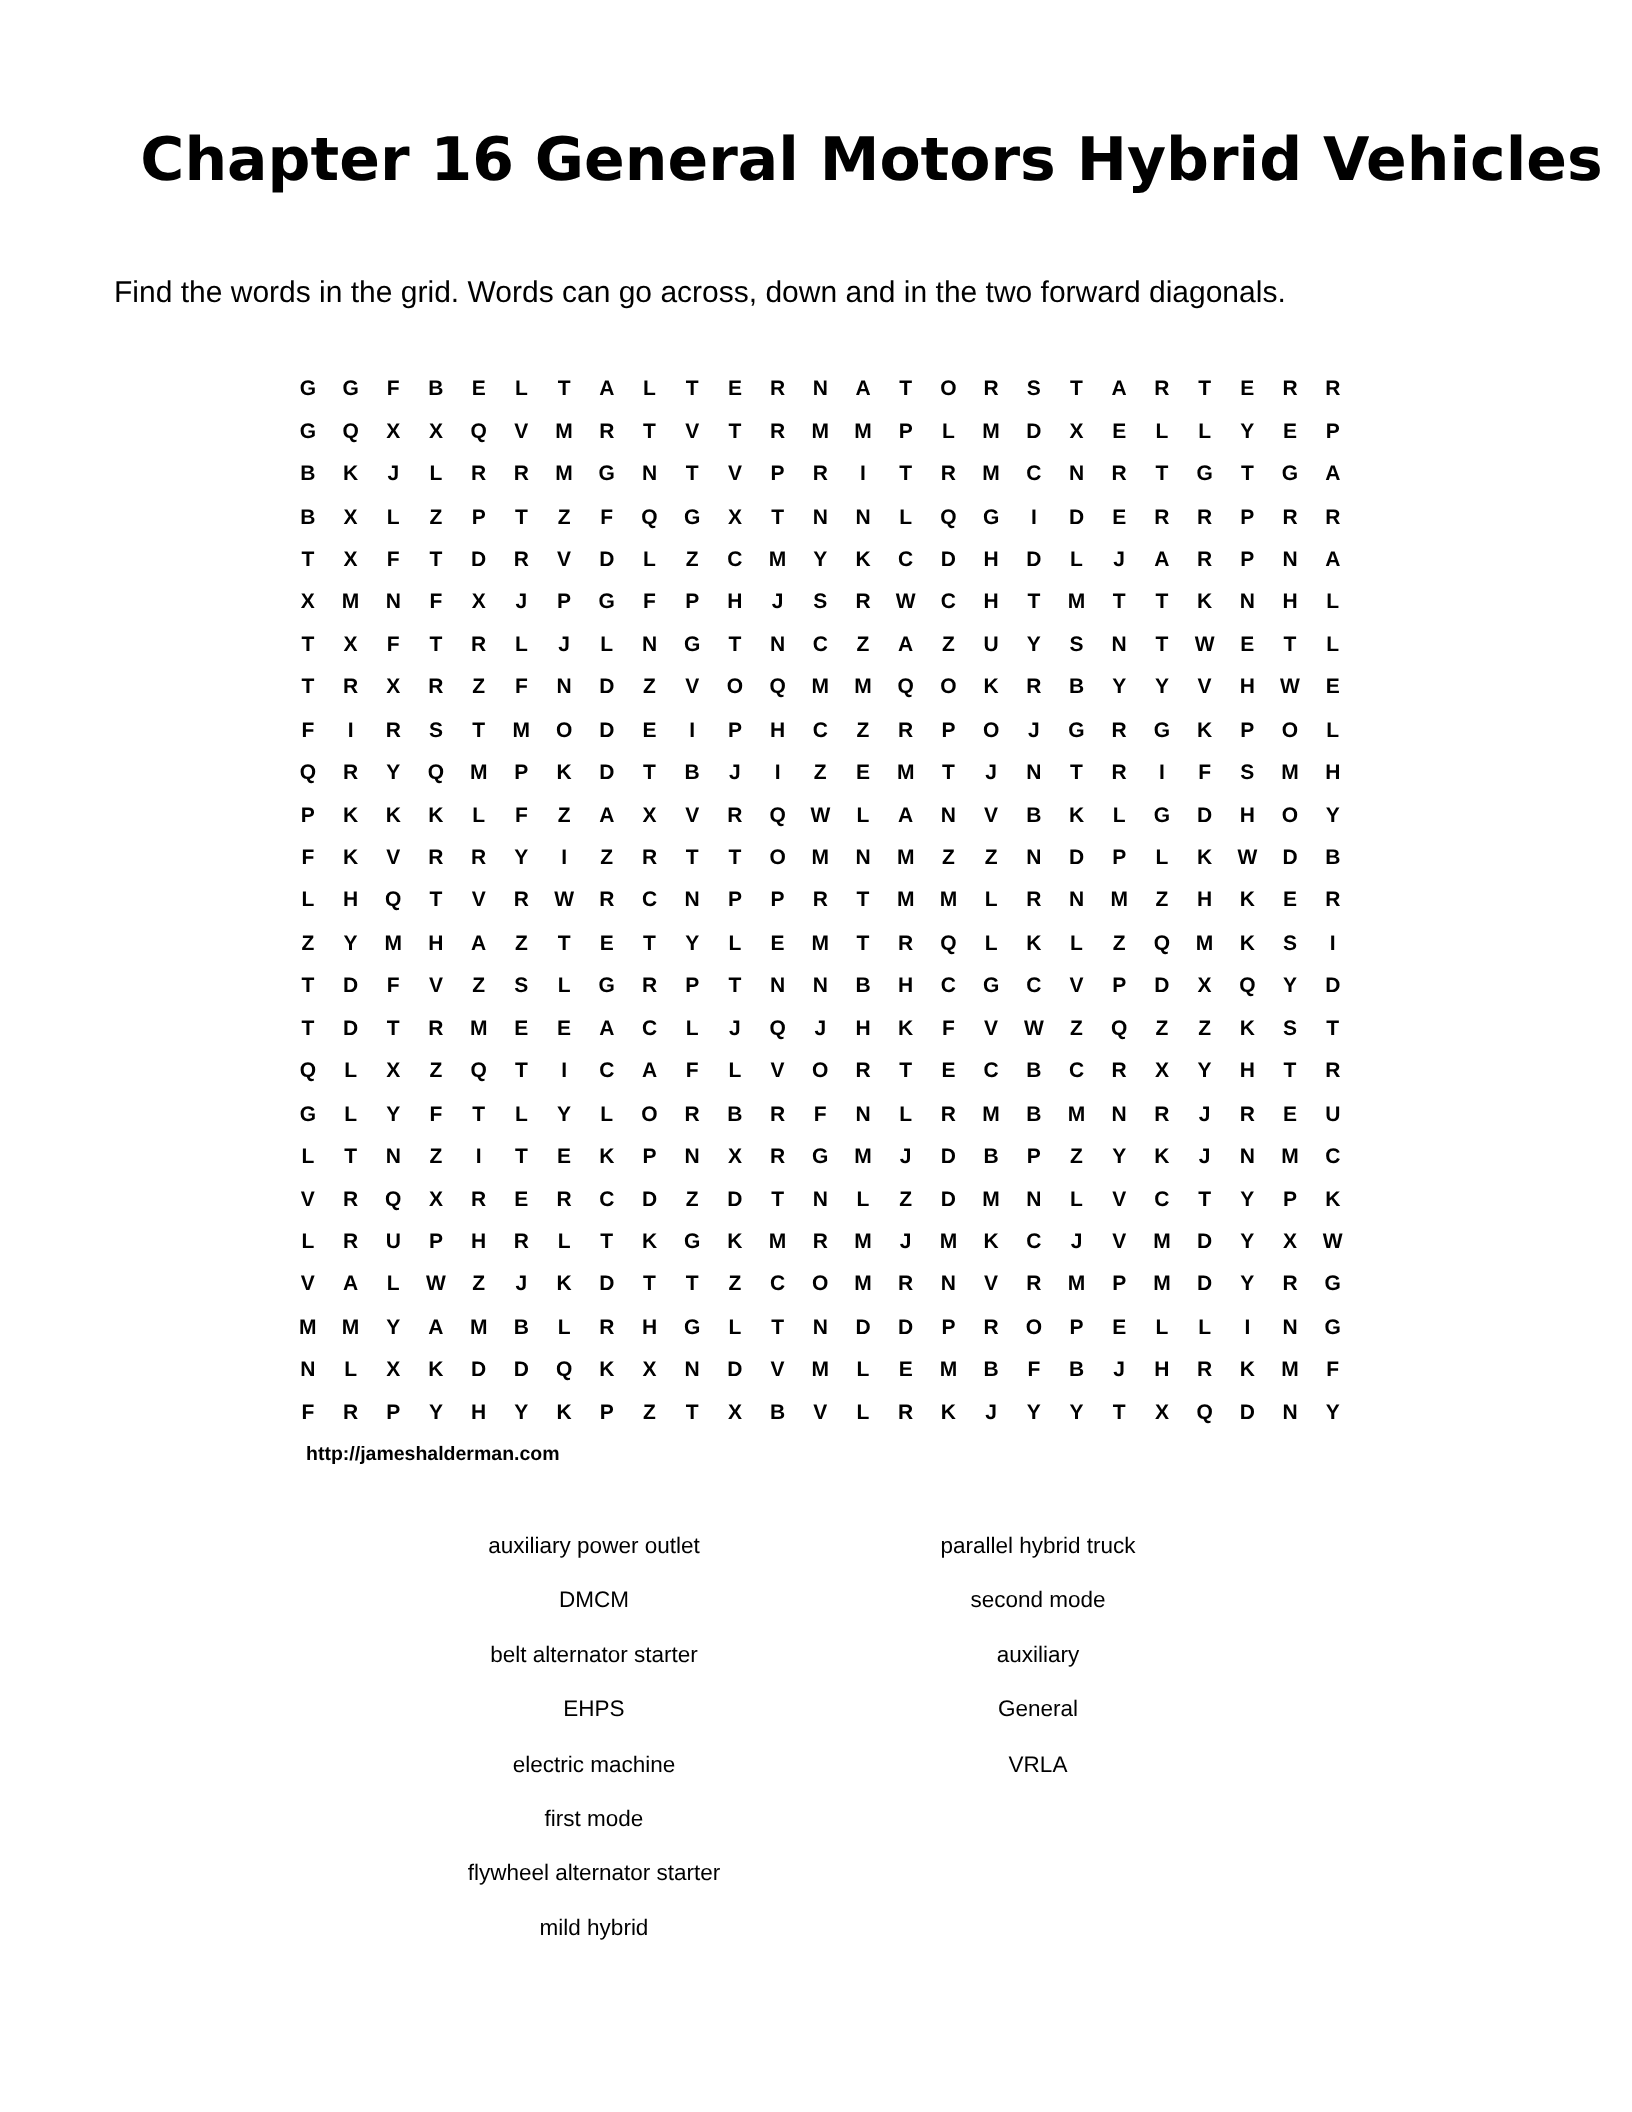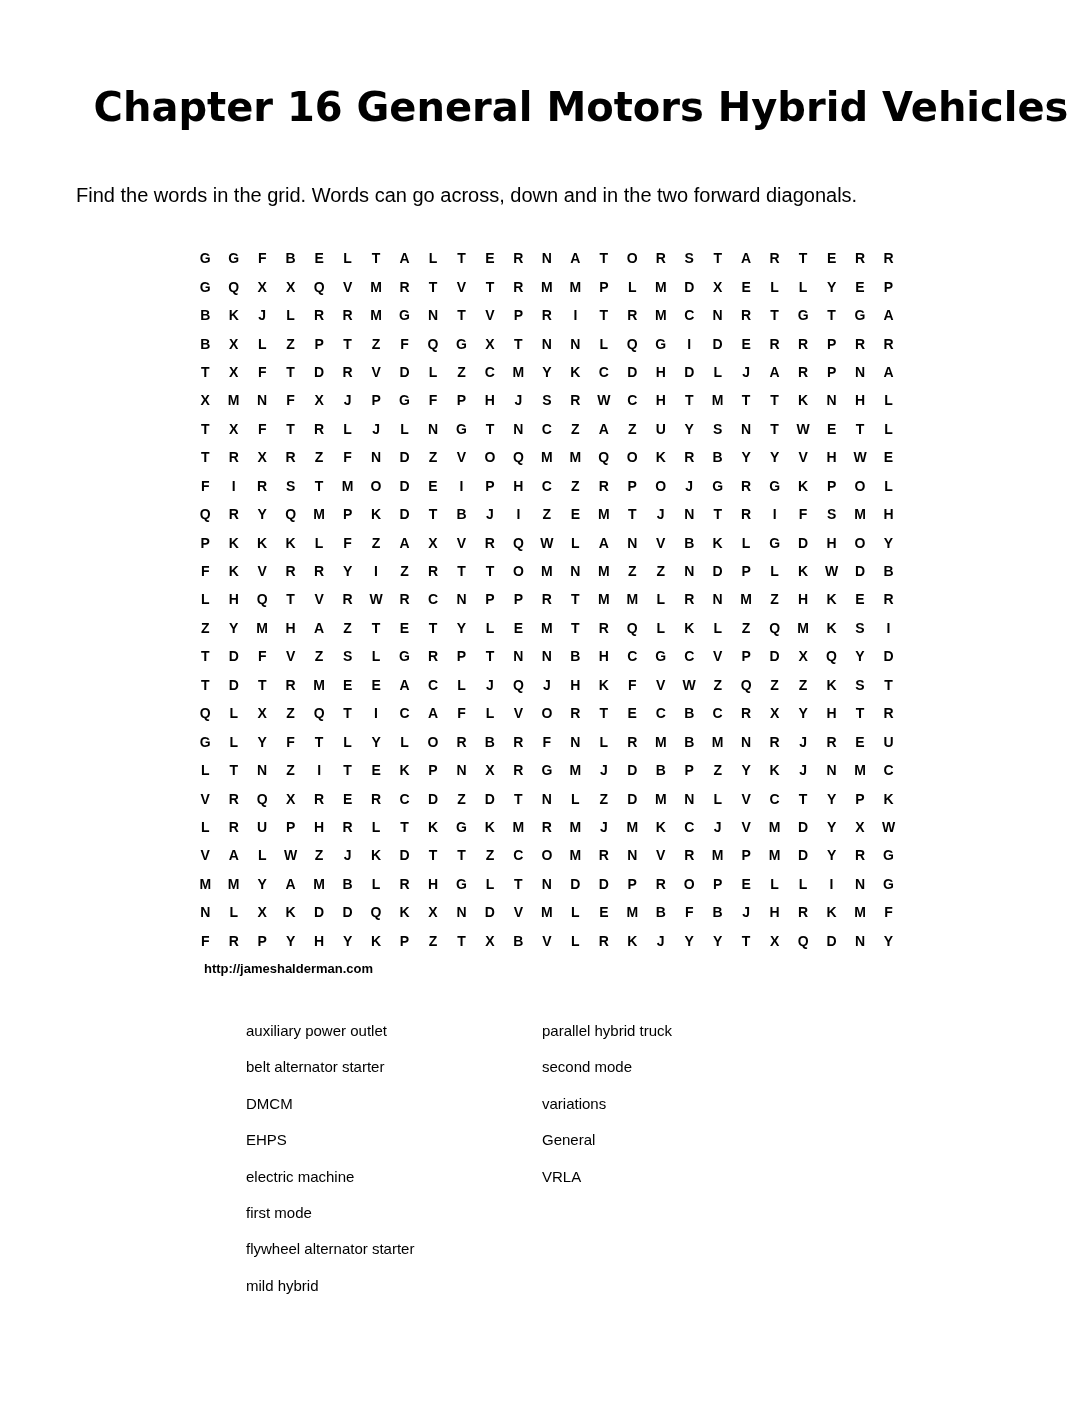--- a/index.html
+++ b/index.html
@@ -53,21 +53,21 @@
   .source-url {
     position: absolute;
     top: 961px;
     left: 204px;
     font-size: 13px;
     font-weight: bold;
   }
   .wordcol {
     position: absolute;
     width: 300px;
-    text-align: left;
+    text-align: center;
     font-size: 15px;
   }
   .wordcol-left  { left: 246px; top: 1013px; }
   .wordcol-right { left: 542px; top: 1013px; }
   .word-item {
     height: 36.4px;
     line-height: 36.4px;
     white-space: nowrap;
   }
 </style>
@@ -703,28 +703,28 @@
     <div class="cell">Q</div>
     <div class="cell">D</div>
     <div class="cell">N</div>
     <div class="cell">Y</div>
   </div>
 
 <div class="source-url">http://jameshalderman.com</div>
 
 <div class="wordcol wordcol-left">
     <div class="word-item">auxiliary power outlet</div>
+    <div class="word-item">DMCM</div>
     <div class="word-item">belt alternator starter</div>
-    <div class="word-item">DMCM</div>
     <div class="word-item">EHPS</div>
     <div class="word-item">electric machine</div>
     <div class="word-item">first mode</div>
     <div class="word-item">flywheel alternator starter</div>
     <div class="word-item">mild hybrid</div>
   </div>
 
 <div class="wordcol wordcol-right">
     <div class="word-item">parallel hybrid truck</div>
     <div class="word-item">second mode</div>
-    <div class="word-item">variations</div>
+    <div class="word-item">auxiliary</div>
     <div class="word-item">General</div>
     <div class="word-item">VRLA</div>
   </div>
 
 </body></html>

